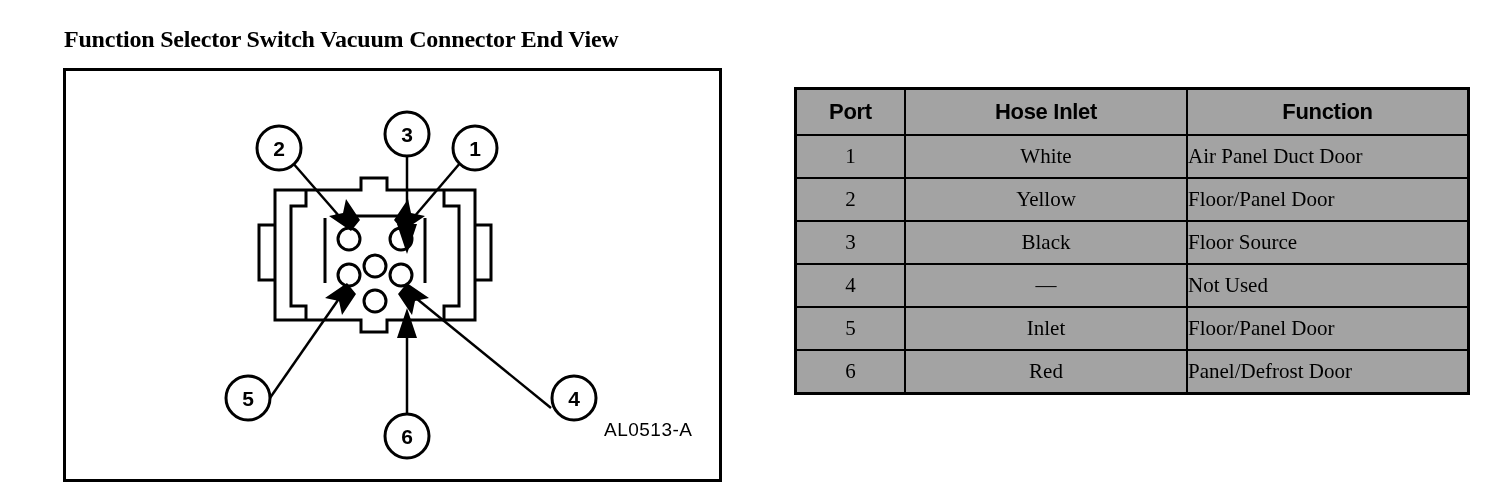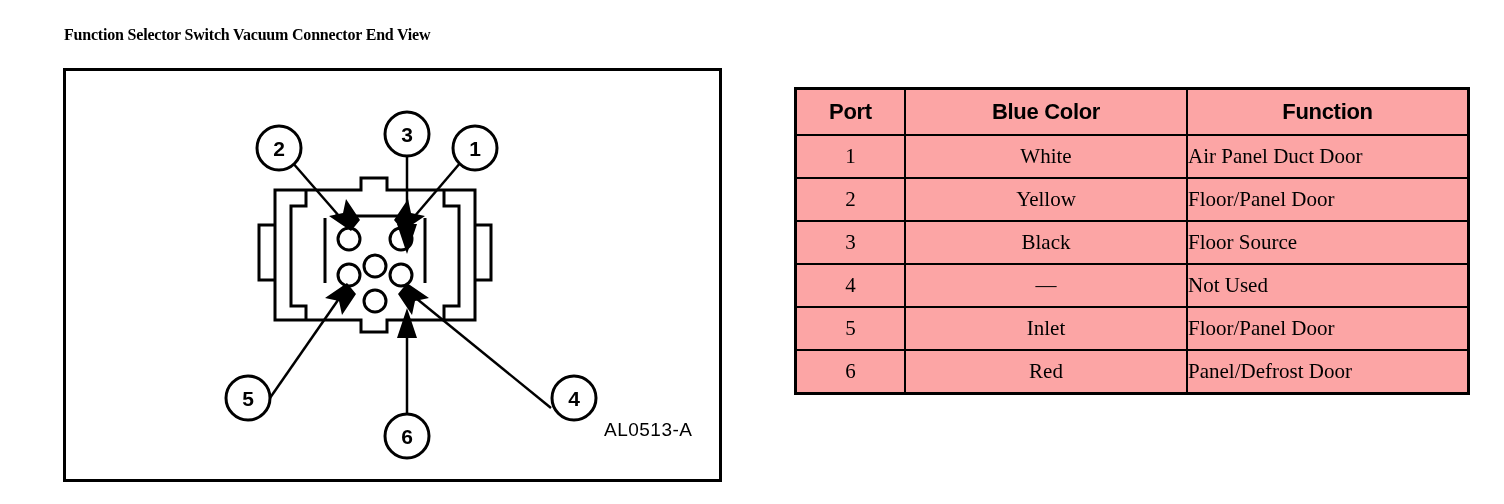--- a/index.html
+++ b/index.html
@@ -23,21 +23,21 @@
     width: 760px;
     height: 504px;
   }
 
   #diagram-title {
     position: absolute;
     left: 64px;
     top: 26px;
     font-family: "Liberation Serif", serif;
     font-weight: bold;
-    font-size: 16px;
+    font-size: 24px;
     letter-spacing: -0.2px;
     color: #000;
     white-space: nowrap;
   }
 
   #diagram-frame {
     position: absolute;
     left: 63px;
     top: 68px;
     width: 659px;
@@ -71,21 +71,21 @@
     position: absolute;
     left: 795px;
     top: 88px;
     width: 666px;
   }
 
   table#port-table {
     border-collapse: collapse;
     width: 666px;
     table-layout: fixed;
-    background: #fca5a5;
+    background: #a3a3a3;
   }
 
   table#port-table td,
   table#port-table th {
     border: 2px solid #000;
     padding: 0;
     height: 41px;
     vertical-align: middle;
     color: #000;
   }
@@ -262,21 +262,21 @@
   </svg>
 
   <div id="ref-code">AL0513-A</div>
 </div>
 
 <div id="table-panel">
   <table id="port-table">
     <thead>
       <tr>
         <th class="col-port">Port</th>
-        <th class="col-hose">Blue Color</th>
+        <th class="col-hose">Hose Inlet</th>
         <th class="col-func">Function</th>
       </tr>
     </thead>
     <tbody>
       <tr>
         <td class="cell-port">1</td>
         <td class="cell-hose">White</td>
         <td class="cell-func">Air Panel Duct Door</td>
       </tr>
       <tr>

